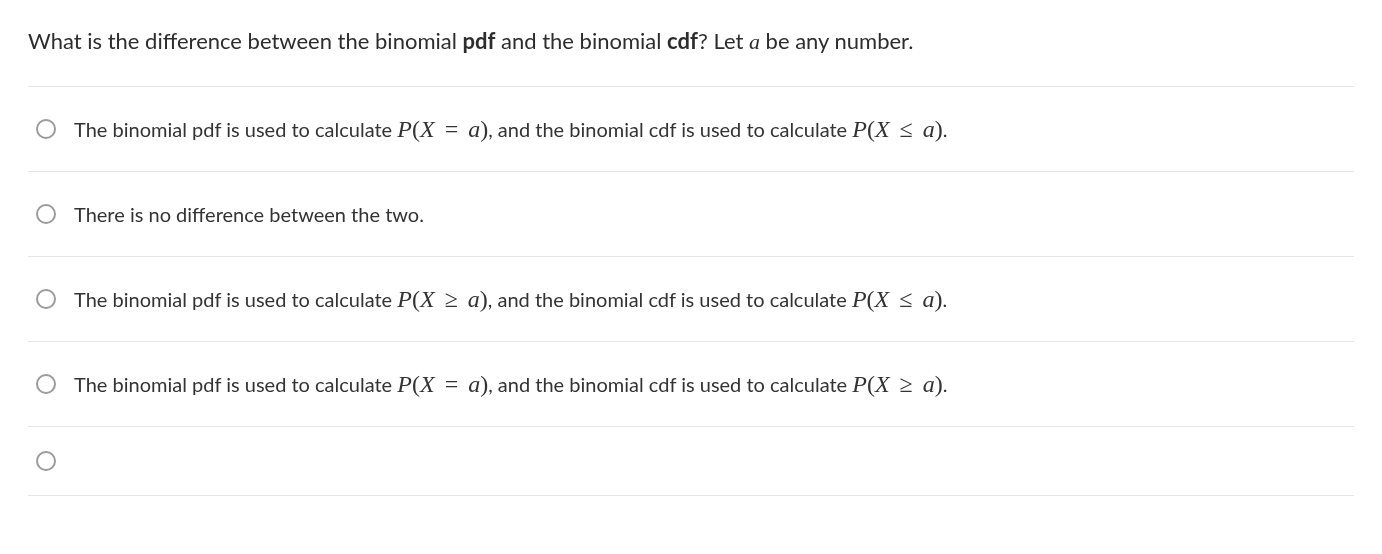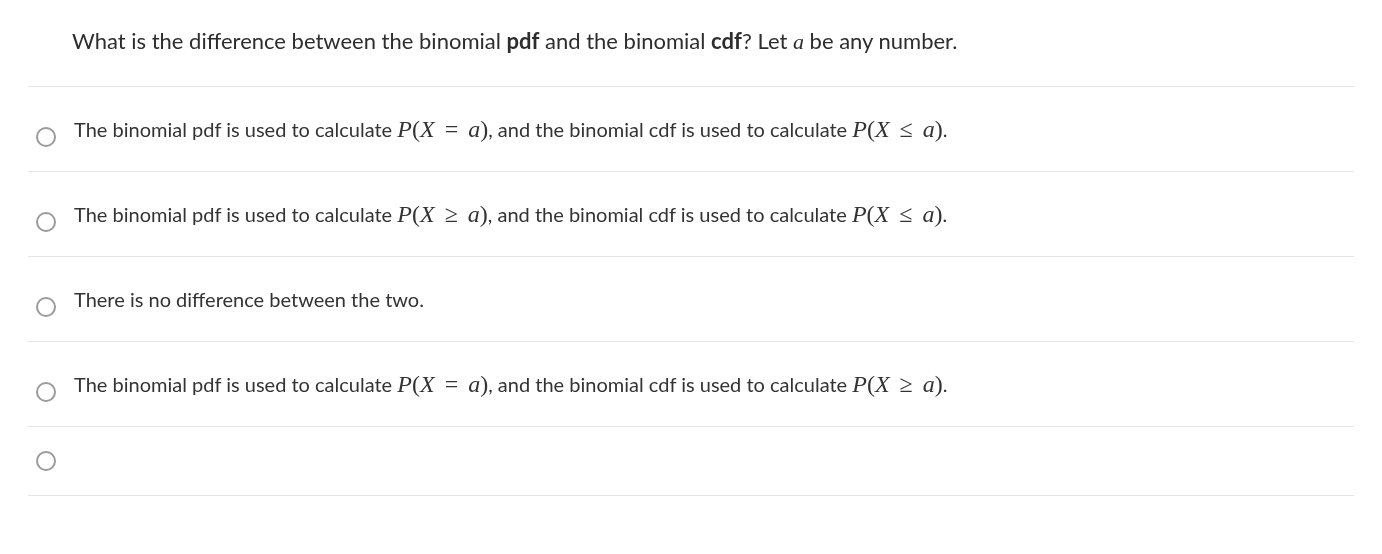--- a/index.html
+++ b/index.html
@@ -8,30 +8,29 @@
     margin: 0;
     padding: 24px 28px;
     font-size: 20px;
     line-height: 1.5;
     background: #fff;
   }
   .question {
     font-size: 22px;
     color: #2d2d2d;
     margin-bottom: 28px;
-    margin-left: 44px;
   }
   .question b { font-weight: 700; }
   .question i { font-style: italic; font-family: Georgia, 'Times New Roman', serif; }
   .options {
     border-top: 1px solid #e5e5e5;
   }
   .option {
     display: flex;
-    align-items: flex-end;
+    align-items: center;
     padding: 24px 8px;
     border-bottom: 1px solid #e5e5e5;
     gap: 18px;
   }
   .radio {
     flex-shrink: 0;
     width: 20px;
     height: 20px;
     border: 2px solid #9b9b9b;
     border-radius: 50%;
@@ -62,28 +61,28 @@
   <label class="option">
     <span class="radio"></span>
     <span class="option-text">
       <span>The binomial pdf is used to calculate </span><span class="math">P<span class="paren">(</span>X <span class="rel">=</span> a<span class="paren">)</span></span><span>, and the binomial cdf is used to calculate </span><span class="math">P<span class="paren">(</span>X <span class="rel">≤</span> a<span class="paren">)</span></span><span>.</span>
     </span>
   </label>
 
   <label class="option">
     <span class="radio"></span>
     <span class="option-text">
-      <span>The binomial pdf is used to calculate </span><span class="math">P<span class="paren">(</span>X <span class="rel">≥</span> a<span class="paren">)</span></span><span>, and the binomial cdf is used to calculate </span><span class="math">P<span class="paren">(</span>X <span class="rel">≤</span> a<span class="paren">)</span></span><span>.</span>
+      <span>There is no difference between the two.</span><span class="math"></span><span></span><span class="math"></span><span></span>
     </span>
   </label>
 
   <label class="option">
     <span class="radio"></span>
     <span class="option-text">
-      <span>There is no difference between the two.</span><span class="math"></span><span></span><span class="math"></span><span></span>
+      <span>The binomial pdf is used to calculate </span><span class="math">P<span class="paren">(</span>X <span class="rel">≥</span> a<span class="paren">)</span></span><span>, and the binomial cdf is used to calculate </span><span class="math">P<span class="paren">(</span>X <span class="rel">≤</span> a<span class="paren">)</span></span><span>.</span>
     </span>
   </label>
 
   <label class="option">
     <span class="radio"></span>
     <span class="option-text">
       <span>The binomial pdf is used to calculate </span><span class="math">P<span class="paren">(</span>X <span class="rel">=</span> a<span class="paren">)</span></span><span>, and the binomial cdf is used to calculate </span><span class="math">P<span class="paren">(</span>X <span class="rel">≥</span> a<span class="paren">)</span></span><span>.</span>
     </span>
   </label>
 

